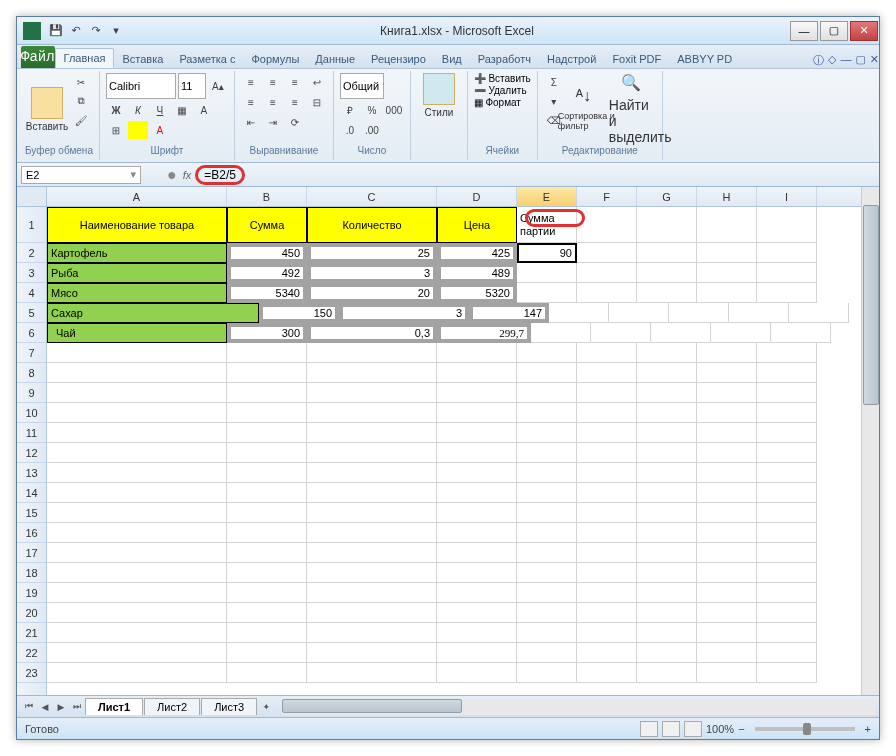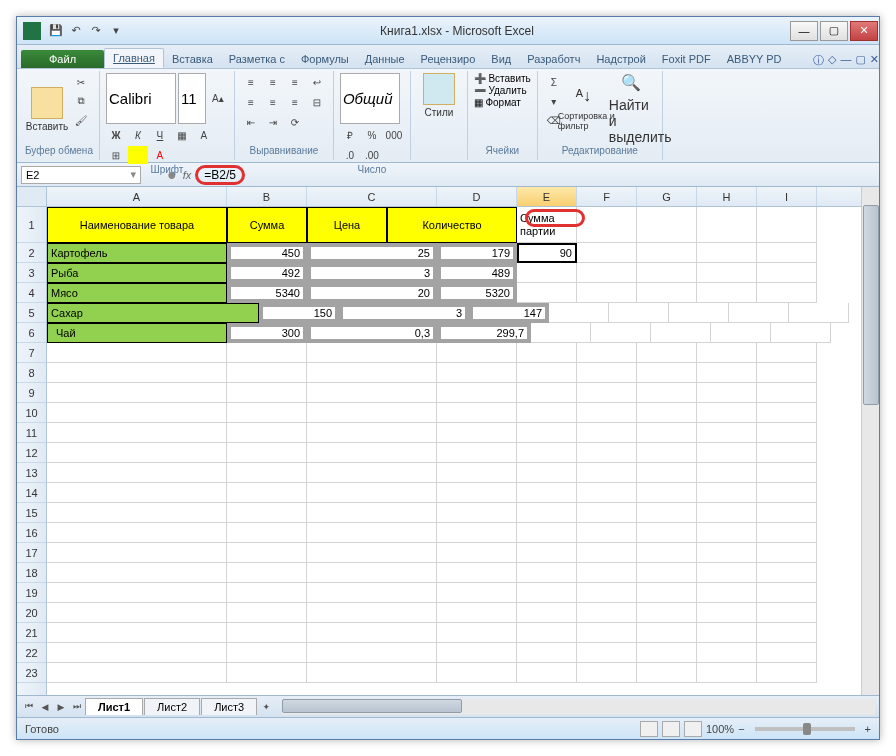--- a/index.html
+++ b/index.html
@@ -7,33 +7,33 @@
 .window { width: 864px; height: 724px; margin: 16px; border: 1px solid #5a7ca8; background: #fff; box-shadow: 0 0 8px rgba(0,0,0,0.3); position: relative; }
 .titlebar { height: 28px; background: linear-gradient(#ebf3fb, #cde4f7); display: flex; align-items: center; border-bottom: 1px solid #a0b8d0; }
 .excel-icon { width: 18px; height: 18px; margin: 0 6px; background: #217346; display: inline-block; }
 .qat { display: flex; gap: 2px; }
 .qat-btn { width: 18px; height: 18px; display: flex; align-items: center; justify-content: center; font-size: 11px; color: #444; }
 .title-text { flex: 1; text-align: center; font-size: 12px; color: #333; }
 .win-controls { display: flex; }
 .win-btn { width: 28px; height: 20px; display: flex; align-items: center; justify-content: center; font-size: 11px; border: 1px solid #999; margin: 0 1px; background: linear-gradient(#f8f8f8,#e0e0e0); }
 .win-close { background: linear-gradient(#e27979,#c34242); color: #fff; border-color: #a03030; }
 .tabs-row { height: 24px; background: linear-gradient(#e6eef7,#d4e2f0); display: flex; align-items: flex-end; padding-left: 4px; border-bottom: 1px solid #b0c4d8; }
-.file-tab { background: linear-gradient(#3a8a3a,#2a6a2a); color: #fff; padding: 3px 28px; font-size: 11px; border-radius: 2px 2px 0 0; }
+.file-tab { background: linear-gradient(#3a8a3a,#2a6a2a); color: #fff; padding: 3px 0; font-size: 14px; border-radius: 2px 2px 0 0; font-family: Liberation Mono, monospace; }
 .tab { padding: 3px 8px; font-size: 11px; color: #3a5a7a; cursor: pointer; }
-.tab.active { background: #f2f6fa; border: 1px solid #b0c4d8; border-bottom: 1px solid #f2f6fa; border-radius: 2px 2px 0 0; text-decoration: underline; }
+.tab.active { background: #f2f6fa; border: 1px solid #b0c4d8; border-bottom: 1px solid #f2f6fa; border-radius: 2px 2px 0 0; }
 .ribbon { height: 94px; background: linear-gradient(#f2f6fa,#e4ecf4); border-bottom: 1px solid #a0b8d0; display: flex; padding: 2px; }
 .ribbon-group { border-right: 1px solid #c0d0e0; padding: 2px 6px; display: flex; flex-direction: column; justify-content: space-between; position: relative; }
 .group-label { font-size: 10px; color: #5a7a9a; text-align: center; padding-bottom: 2px; }
 .group-body { flex: 1; display: flex; gap: 2px; }
 .big-btn { display: flex; flex-direction: column; align-items: center; justify-content: center; width: 44px; font-size: 10px; color: #333; }
 .big-icon { width: 32px; height: 32px; background: #f8e0a0; border: 1px solid #d0b060; margin-bottom: 2px; }
 .small-btns { display: flex; flex-direction: column; gap: 1px; }
 .small-btn { width: 20px; height: 18px; font-size: 10px; display: flex; align-items: center; justify-content: center; color: #444; }
 .font-row { display: flex; gap: 2px; align-items: center; }
-.font-select { font-size: 15px; border: 1px solid #aaa; padding: 16px 2px; background: #fff; }
+.font-select { font-size: 11px; border: 1px solid #aaa; padding: 6px 2px; background: #fff; }
 .namebox-row { height: 24px; background: linear-gradient(#eef4fa,#e0eaf4); display: flex; align-items: center; border-bottom: 1px solid #a0b8d0; padding: 0 4px; }
 .namebox { width: 120px; height: 18px; border: 1px solid #aaa; background: #fff; font-size: 11px; padding: 0 4px; display: flex; align-items: center; }
 .fx-area { display: flex; align-items: center; margin-left: 20px; }
 .fx-label { font-style: italic; font-size: 11px; color: #666; margin-right: 4px; }
 .formula-highlight { border: 3px solid #e03030; border-radius: 10px; padding: 0 6px; display: flex; align-items: center; }
 .grid-area { position: relative; height: 508px; display: flex; }
 .row-headers { width: 30px; background: linear-gradient(90deg,#eef4fa,#e0eaf4); border-right: 1px solid #b0c4d8; }
 .corner { height: 20px; border-bottom: 1px solid #b0c4d8; background: #e0eaf4; }
 .row-hdr { height: 20px; border-bottom: 1px solid #c8d8e8; font-size: 11px; color: #333; display: flex; align-items: center; justify-content: center; }
 .row-hdr.tall { height: 36px; }
@@ -168,21 +168,21 @@
         <div class="font-row">
           <span class="small-btn">⇤</span>
           <span class="small-btn">⇥</span>
           <span class="small-btn">⟳</span>
         </div>
       </div>
       <div class="group-label">Выравнивание</div>
     </div>
     <div class="ribbon-group">
       <div class="group-body" style="flex-direction:column">
-        <input class="font-select" style="width: 60px; font-style: italic;" value="Общий">
+        <input class="font-select" style="width: 44px;" value="Общий">
         <div class="font-row">
           <span class="small-btn">₽</span>
           <span class="small-btn">%</span>
           <span class="small-btn">000</span>
         </div>
         <div class="font-row">
           <span class="small-btn">.0</span>
           <span class="small-btn">.00</span>
         </div>
       </div>
@@ -281,33 +281,33 @@
           <div class="col-hdr active" style="width: 60px;">E</div>
           <div class="col-hdr" style="width: 60px;">F</div>
           <div class="col-hdr" style="width: 60px;">G</div>
           <div class="col-hdr" style="width: 60px;">H</div>
           <div class="col-hdr" style="width: 60px;">I</div>
         </div>
       <div class="grid-rows" id="gridrows">
           <div class="grid-row tall">
             <div class="cell hdr-yellow" style="width: 180px;">Наименование товара</div>
             <div class="cell hdr-yellow" style="width: 80px;">Сумма</div>
+            <div class="cell hdr-yellow" style="width: 130px;">Количество</div>
             <div class="cell hdr-yellow" style="width: 80px;">Цена</div>
-            <div class="cell hdr-yellow" style="width: 130px;">Количество</div>
             <div class="cell " style="width: 60px; white-space: normal; line-height: 1.1;">Сумма партии</div>
             <div class="cell " style="width: 60px;"></div>
             <div class="cell " style="width: 60px;"></div>
             <div class="cell " style="width: 60px;"></div>
             <div class="cell " style="width: 60px;"></div>
           </div>
           <div class="grid-row">
             <div class="cell green" style="width: 180px;">Картофель</div>
             <div class="cell data" style="width: 80px;">450</div>
             <div class="cell data" style="width: 130px;">25</div>
-            <div class="cell data" style="width: 80px;">179</div>
+            <div class="cell data" style="width: 80px;">425</div>
             <div class="cell selected" style="width: 60px; justify-content: flex-end;">90</div>
             <div class="cell " style="width: 60px;"></div>
             <div class="cell " style="width: 60px;"></div>
             <div class="cell " style="width: 60px;"></div>
             <div class="cell " style="width: 60px;"></div>
           </div>
           <div class="grid-row">
             <div class="cell green" style="width: 180px;">Рыба</div>
             <div class="cell data" style="width: 80px;">492</div>
             <div class="cell data" style="width: 130px;">3</div>
@@ -337,21 +337,21 @@
             <div class="cell " style="width: 60px; justify-content: flex-end;"></div>
             <div class="cell " style="width: 60px;"></div>
             <div class="cell " style="width: 60px;"></div>
             <div class="cell " style="width: 60px;"></div>
             <div class="cell " style="width: 60px;"></div>
           </div>
           <div class="grid-row">
             <div class="cell green" style="width: 180px; padding-left: 8px;">Чай</div>
             <div class="cell data" style="width: 80px;">300</div>
             <div class="cell data" style="width: 130px;">0,3</div>
-            <div class="cell data" style="width: 94px;">299,7</div>
+            <div class="cell data" style="width: 94px; font-family: Liberation Serif, serif;">299,7</div>
             <div class="cell " style="width: 60px; justify-content: flex-end;"></div>
             <div class="cell " style="width: 60px;"></div>
             <div class="cell " style="width: 60px;"></div>
             <div class="cell " style="width: 60px;"></div>
             <div class="cell " style="width: 60px;"></div>
           </div>
           <div class="grid-row">
             <div class="cell " style="width: 180px;"></div>
             <div class="cell " style="width: 80px;"></div>
             <div class="cell " style="width: 130px;"></div>

